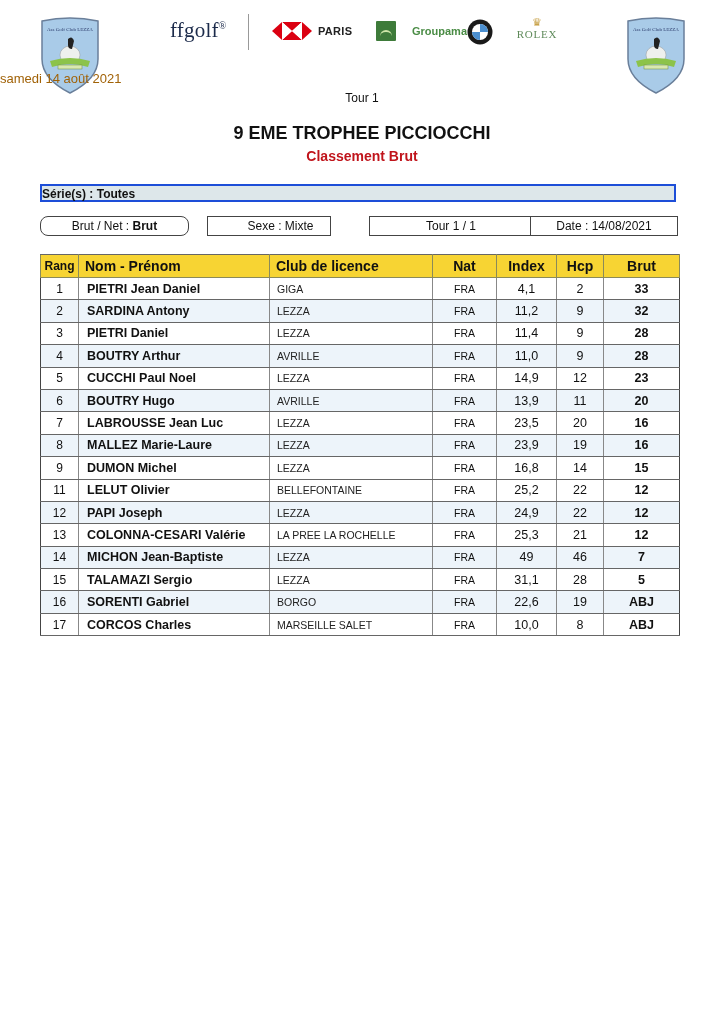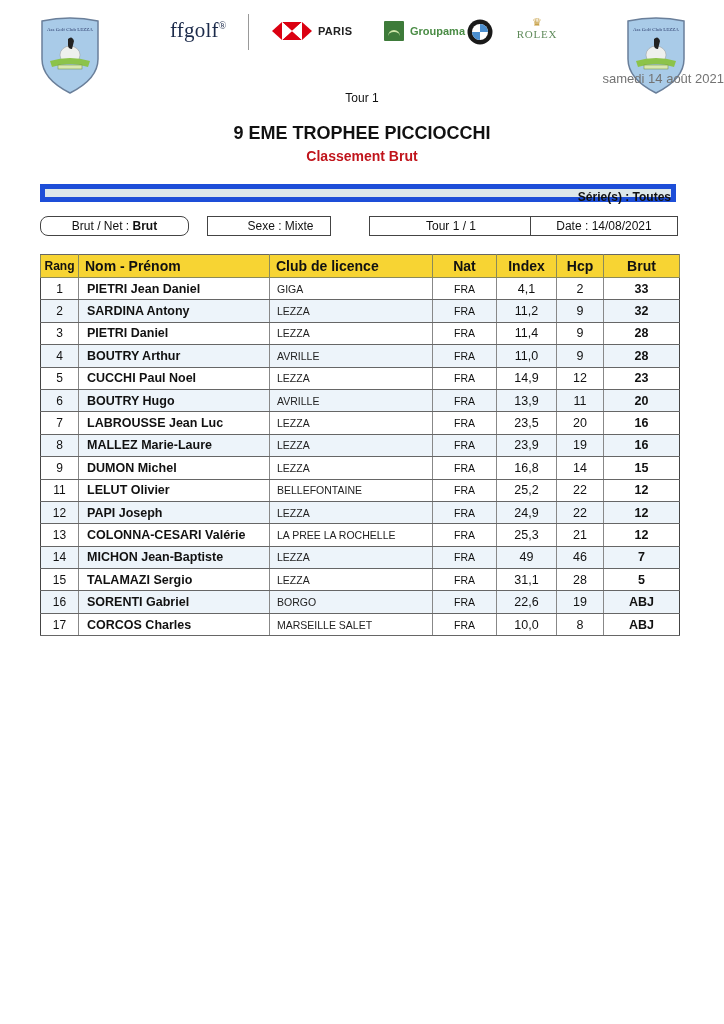--- a/index.html
+++ b/index.html
@@ -9,37 +9,37 @@
   
   .shield { width: 64px; height: 80px; }
   .shield-left { left: 38px; top: 15px; }
   .shield-right { left: 624px; top: 15px; }
   .ffgolf { left: 170px; top: 18px; font-family: "Liberation Serif", serif; font-size: 21px; color: #1b2a4a; letter-spacing: 0.2px; }
   .ffgolf sup { font-size: 10px; vertical-align: super; }
   .vsep { left: 248px; top: 14px; width: 1px; height: 36px; background: #999; }
   .hsbc { left: 272px; top: 22px; display: flex; align-items: center; gap: 6px; }
   .hsbc-mark { width: 40px; height: 18px; }
   .hsbc-text { font-size: 11px; font-weight: bold; color: #222; letter-spacing: 0.3px; }
-  .groupama { left: 384px; top: 21px; display: flex; align-items: center; gap: 6px; }
+  .groupama { left: 376px; top: 21px; display: flex; align-items: center; gap: 16px; }
   .groupama-mark { width: 20px; height: 20px; background: #3e7b3a; border-radius: 1px; position: relative; }
   .groupama-mark::after { content: ""; position: absolute; left: 4px; top: 9px; width: 12px; height: 5px; border-top: 2px solid #cfe7a9; border-radius: 6px 6px 0 0; }
   .groupama-text { font-size: 11px; color: #4a8c45; font-weight: bold; }
   .bmw { left: 467px; top: 19px; width: 26px; height: 26px; }
   .rolex { left: 514px; top: 16px; width: 46px; text-align: center; }
   .rolex-crown { font-size: 11px; color: #c8a24a; line-height: 12px; }
   .rolex-text { font-family: "Liberation Serif", serif; font-size: 11px; color: #5f8a5a; font-weight: normal; letter-spacing: 0.8px; }
 
   
-  .date-line { left: 0; width: 724px; top: 71px; text-align: right; font-size: 13px; color: #737373; }
+  .date-line { left: 0; width: 724px; top: 71px; text-align: left; font-size: 13px; color: #a16207; }
   .round-line { left: 0; width: 724px; top: 91px; text-align: center; font-size: 12px; color: #111; }
   .main-title { left: 0; width: 724px; top: 123px; text-align: center; font-size: 18px; font-weight: bold; color: #111; }
   .sub-title { left: 0; width: 724px; top: 148px; text-align: center; font-size: 14px; font-weight: bold; color: #c0141b; }
 
   
-  .series-bar { left: 40px; top: 184px; width: 636px; height: 18px; background: #dde7ea; border: 5px solid #1d4ed8; box-sizing: border-box; text-align: right; font-size: 12px; font-weight: bold; line-height: 17px; }
+  .series-bar { left: 40px; top: 184px; width: 636px; height: 18px; background: #dde7ea; border: 2px solid #1d4ed8; box-sizing: border-box; text-align: left; font-size: 12px; font-weight: bold; line-height: 17px; }
 
   
   .info-box { top: 216px; height: 20px; border: 1px solid #444; box-sizing: border-box; text-align: center; font-size: 12px; line-height: 18px; background: #fff; }
   .info-1 { left: 40px; width: 149px; border-radius: 8px; }
   .info-2 { left: 207px; width: 124px; padding-left: 23px; }
   .info-3 { left: 369px; width: 164px; }
   .info-4 { left: 530px; width: 148px; }
   .info-box b { font-weight: bold; }
 
   

